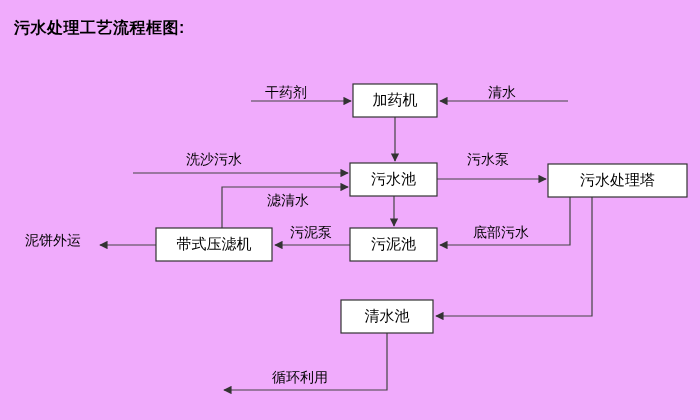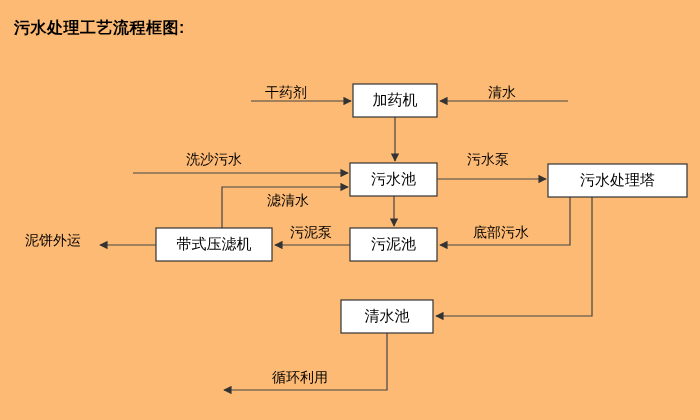--- a/index.html
+++ b/index.html
@@ -4,21 +4,21 @@
 <style>
   html, body {
     margin: 0;
     padding: 0;
     background: #ffffff;
   }
   #page {
     position: relative;
     width: 700px;
     height: 420px;
-    background: #fdba74;
+    background: #f0abfc;
     overflow: hidden;
     font-family: "Liberation Sans", "DejaVu Sans", sans-serif;
   }
   #title {
     position: absolute;
     left: 14px;
     top: 18px;
     font-size: 16px;
     font-weight: bold;
     color: #000000;

